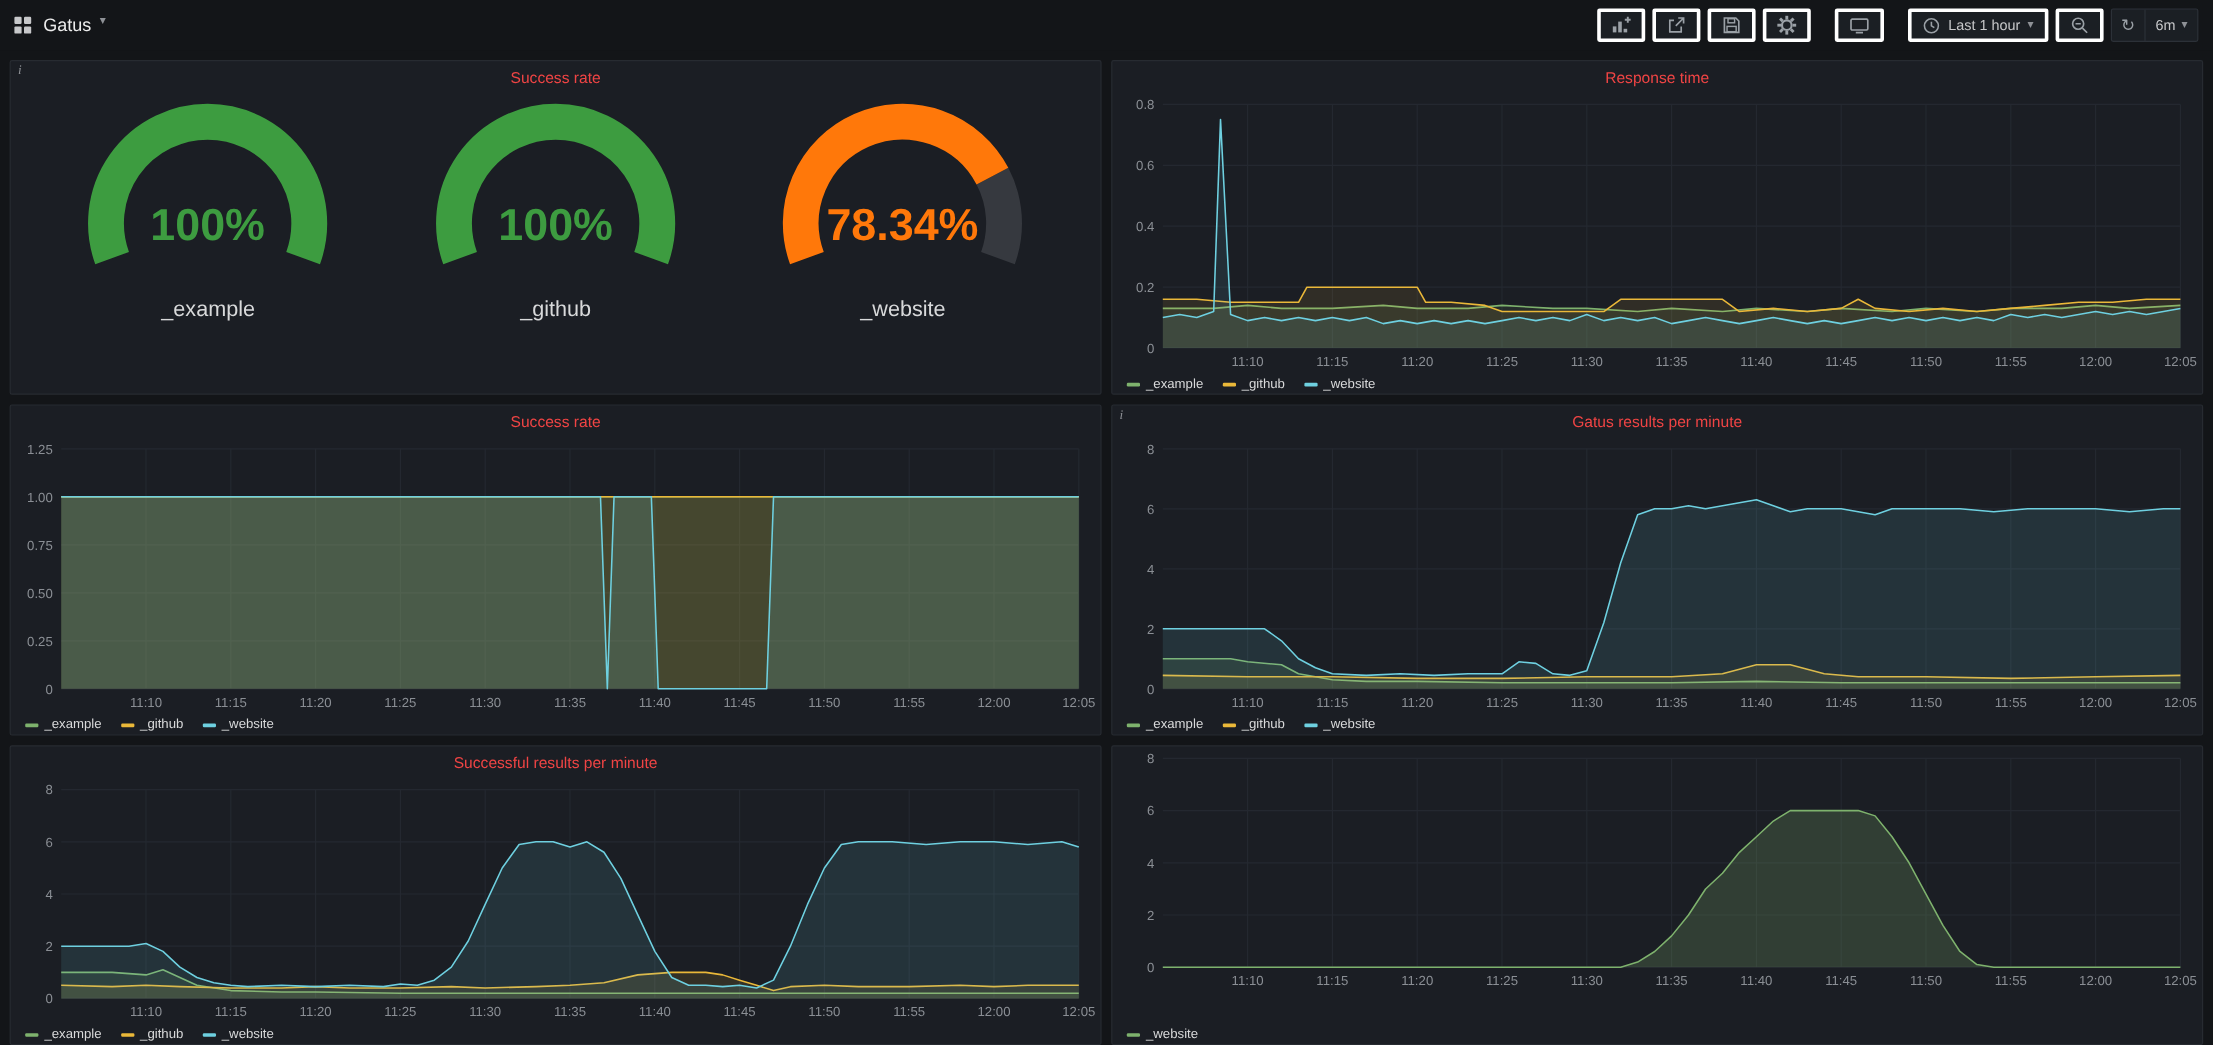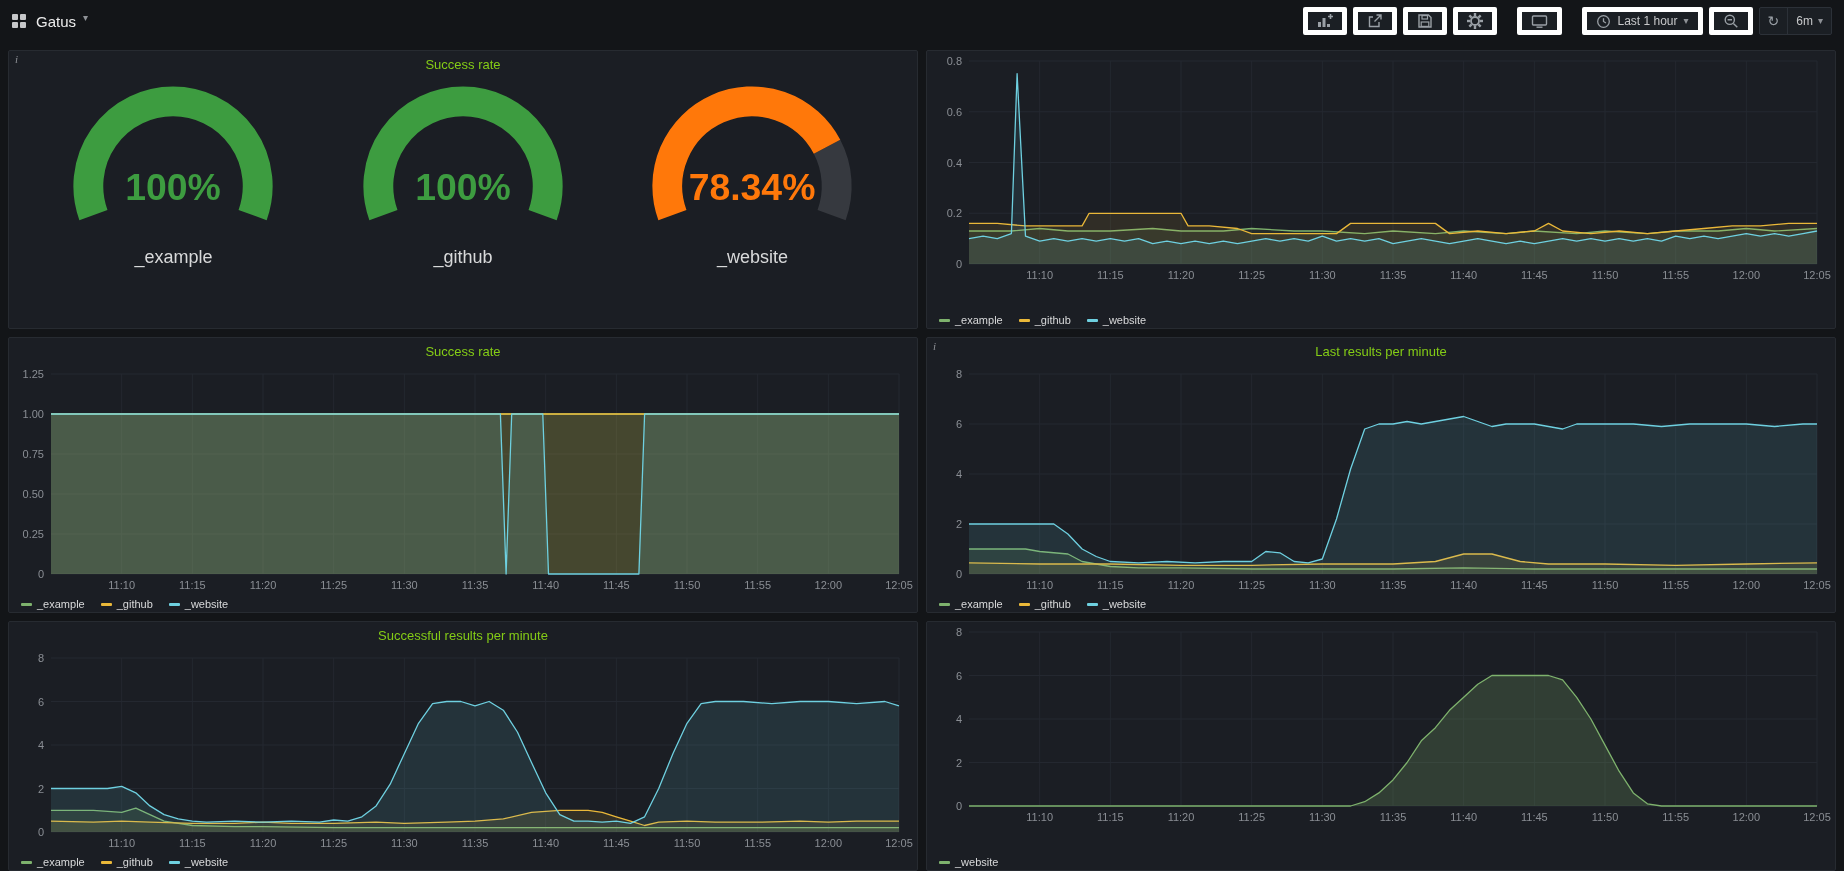--- a/index.html
+++ b/index.html
@@ -7,32 +7,32 @@
   body{background:#131518;font-family:"Liberation Sans",sans-serif;color:#d8d9da}
 
   
   .navbar{height:42px;display:flex;align-items:center;justify-content:space-between;padding:0 12px;background:#131518}
   .nav-left{display:flex;align-items:center;gap:10px}
   .grid-icon{display:grid;grid-template-columns:6px 6px;gap:2px;cursor:pointer}
   .grid-icon i{width:6px;height:6px;background:#c7c8ca;display:block;border-radius:1px}
   .dash-title{font-size:15px;color:#ececec;display:flex;gap:7px;align-items:flex-start;cursor:pointer;font-weight:500}
   .caret{color:#8e9196;font-size:10px;line-height:1}
   .nav-right{display:flex;align-items:center;gap:6px}
-  .nav-btn{display:flex;align-items:center;gap:6px;background:#1b1f24;border:5px solid #ffffff;border-radius:2px;height:28px;padding:0 9px;color:#c7c8ca;font-size:12px;cursor:pointer;font-family:inherit}
+  .nav-btn{display:flex;align-items:center;gap:6px;background:#1b1f24;border:3px solid #ffffff;border-radius:2px;height:28px;padding:0 9px;color:#c7c8ca;font-size:12px;cursor:pointer;font-family:inherit}
   .nav-btn svg{display:block}
   .nav-gap{width:8px}
   .nav-group{display:flex;align-items:stretch;border:1px solid #2c3138;border-radius:2px;height:28px;background:#1b1f24}
   .seg{display:flex;align-items:center;gap:5px;padding:0 8px;background:none;border:none;color:#c7c8ca;font-size:12px;cursor:pointer;font-family:inherit}
   .seg + .seg{border-left:1px solid #2c3138}
   .refresh-glyph{font-size:14px;color:#9aa0a6;line-height:1}
 
   
   .grid{display:grid;grid-template-columns:1fr 1fr;grid-template-rows:279px 276px 250px;gap:8px;padding:8px}
   .panel{background:#1b1e24;border:1px solid #272b31;border-radius:2px;position:relative;display:flex;flex-direction:column;overflow:hidden}
-  .panel-header{height:26px;flex:none;display:flex;align-items:center;justify-content:center;font-size:13px;font-weight:500;color:#84cc16;cursor:pointer}
+  .panel-header{height:26px;flex:none;display:flex;align-items:center;justify-content:center;font-size:13px;font-weight:500;color:#ef4444;cursor:pointer}
   .corner-info{position:absolute;top:2px;left:6px;font-size:11px;font-style:italic;font-family:"Liberation Serif",serif;color:#8e9196;cursor:pointer;z-index:2}
   .panel-body{flex:1;position:relative;min-height:0}
   .chart-holder{position:absolute;inset:0 4px 18px 4px}
   .legend{position:absolute;left:12px;bottom:2px;display:flex;gap:16px;align-items:center;font-size:11px;color:#d8d9da}
   .legend-item{display:flex;align-items:center;gap:5px;cursor:pointer}
   .sw{width:11px;height:3px;border-radius:1px;display:inline-block}
   .tick{fill:#8a8e94;font-size:11px;font-family:"Liberation Sans",sans-serif}
 
   
   .gauges{display:flex;align-items:flex-start;justify-content:space-evenly;height:100%;padding:2px 12px 6px}
@@ -161,20 +161,23 @@
               <path d="M46.10,109.26 A68,68 0 0 1 170.23,54.44" stroke="#ff780a" stroke-width="24" fill="none"></path>
               <text x="110" y="97" text-anchor="middle" fill="#ff780a" font-size="30" class="gauge-value">78.34%</text>
             </svg>
             <div class="gauge-label">_website</div>
           </div>
         </div>
     </div>
   </section>
 
   <section class="panel">
+    <header class="panel-header">
+        <span>Response time</span>
+      </header>
     <div class="panel-body">
       <div class="chart-holder"><svg width="900" height="233">
             <line x1="108.66666666666666" y1="10" x2="108.66666666666666" y2="213" stroke="#242830" stroke-width="1"></line>
             <text x="108.66666666666666" y="228" text-anchor="middle" class="tick">11:10</text>
             <line x1="179.33333333333331" y1="10" x2="179.33333333333331" y2="213" stroke="#242830" stroke-width="1"></line>
             <text x="179.33333333333331" y="228" text-anchor="middle" class="tick">11:15</text>
             <line x1="250" y1="10" x2="250" y2="213" stroke="#242830" stroke-width="1"></line>
             <text x="250" y="228" text-anchor="middle" class="tick">11:20</text>
             <line x1="320.66666666666663" y1="10" x2="320.66666666666663" y2="213" stroke="#242830" stroke-width="1"></line>
             <text x="320.66666666666663" y="228" text-anchor="middle" class="tick">11:25</text>
@@ -290,21 +293,21 @@
             <span class="sw" style="background: rgb(110, 208, 224);"></span>
             <span>_website</span>
           </span>
         </div>
     </div>
   </section>
 
   <section class="panel">
     <span class="corner-info">i</span>
     <header class="panel-header">
-        <span>Last results per minute</span>
+        <span>Gatus results per minute</span>
       </header>
     <div class="panel-body">
       <div class="chart-holder"><svg width="900" height="230">
             <line x1="108.66666666666666" y1="10" x2="108.66666666666666" y2="210" stroke="#242830" stroke-width="1"></line>
             <text x="108.66666666666666" y="225" text-anchor="middle" class="tick">11:10</text>
             <line x1="179.33333333333331" y1="10" x2="179.33333333333331" y2="210" stroke="#242830" stroke-width="1"></line>
             <text x="179.33333333333331" y="225" text-anchor="middle" class="tick">11:15</text>
             <line x1="250" y1="10" x2="250" y2="210" stroke="#242830" stroke-width="1"></line>
             <text x="250" y="225" text-anchor="middle" class="tick">11:20</text>
             <line x1="320.66666666666663" y1="10" x2="320.66666666666663" y2="210" stroke="#242830" stroke-width="1"></line>

